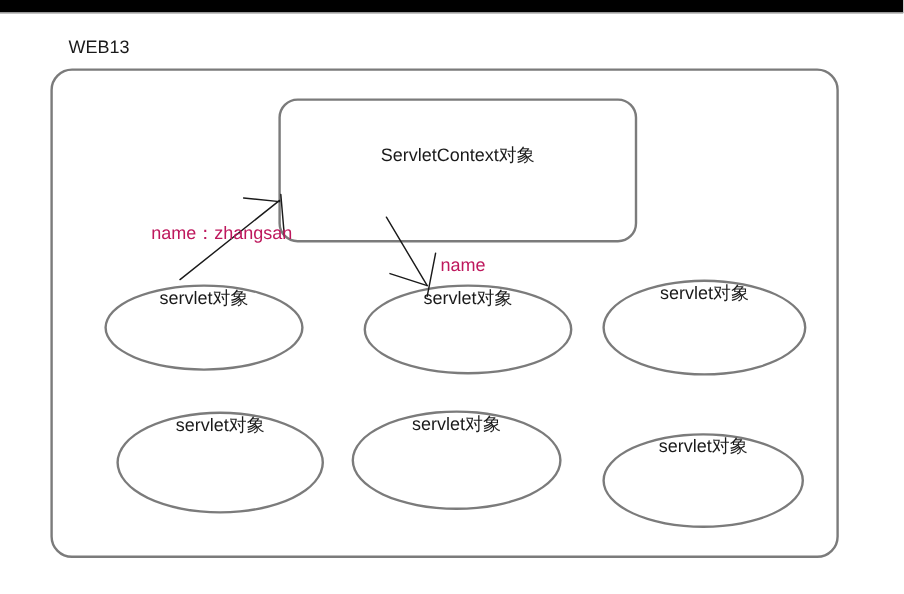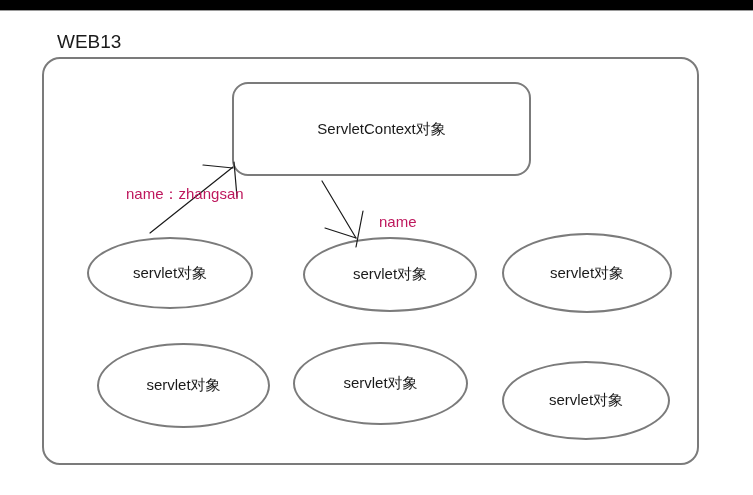--- a/index.html
+++ b/index.html
@@ -1,47 +1,47 @@
 <!DOCTYPE html>
 <html><head>
 <meta charset="utf-8">
 <style>
   html,body{margin:0;padding:0;background:#ffffff;}
   .stage{
     position:relative;width:753px;height:495px;overflow:hidden;background:#ffffff;
     font-family:"Liberation Sans","DejaVu Sans",sans-serif;color:#1a1a1a;
   }
   .topbar{position:absolute;left:0;top:0;width:753px;height:10px;background:#000000;border-bottom:1px solid #9a9a9a;}
-  .web-label{position:absolute;left:57px;top:31px;font-size:19px;color:#1a1a1a;white-space:nowrap;}
+  .web-label{position:absolute;left:57px;top:31px;font-size:15px;color:#1a1a1a;white-space:nowrap;}
   .outer-box{
     position:absolute;left:42px;top:57px;width:653px;height:404px;
     border:2px solid #7b7b7b;border-radius:18px;background:transparent;
   }
   .context-box{
     position:absolute;left:232px;top:82px;width:295px;height:90px;
     border:2px solid #7b7b7b;border-radius:16px;background:#ffffff;
     display:flex;align-items:center;justify-content:center;
-    box-sizing:content-box;
+    padding-bottom:26px;box-sizing:content-box;
     font-size:15px;
   }
   .ellipse{
     position:absolute;border:2px solid #7b7b7b;border-radius:50%;
-    display:flex;align-items:center;justify-content:center;
+    display:flex;align-items:flex-start;justify-content:center;
     font-size:15px;background:transparent;white-space:nowrap;
   }
   .e1{left:87px; top:237px;width:162px;height:68px;}
   .e2{left:303px;top:237px;width:170px;height:71px;}
   .e3{left:502px;top:233px;width:166px;height:76px;}
   .e4{left:97px; top:343px;width:169px;height:81px;}
   .e5{left:293px;top:342px;width:171px;height:79px;}
   .e6{left:502px;top:361px;width:164px;height:75px;}
   .arrow-layer{position:absolute;left:0;top:0;width:753px;height:495px;pointer-events:none;}
   .float-label{position:absolute;font-size:15px;color:#be185d;white-space:nowrap;background:transparent;}
   .lbl-zhangsan{left:126px;top:185px;}
-  .lbl-name{left:379px;top:213px;}
+  .lbl-name{left:367px;top:213px;}
 </style>
 </head>
 <body>
 
 <div class="stage">
 
   <div class="topbar"></div>
 
   <div class="web-label">WEB13</div>
 

